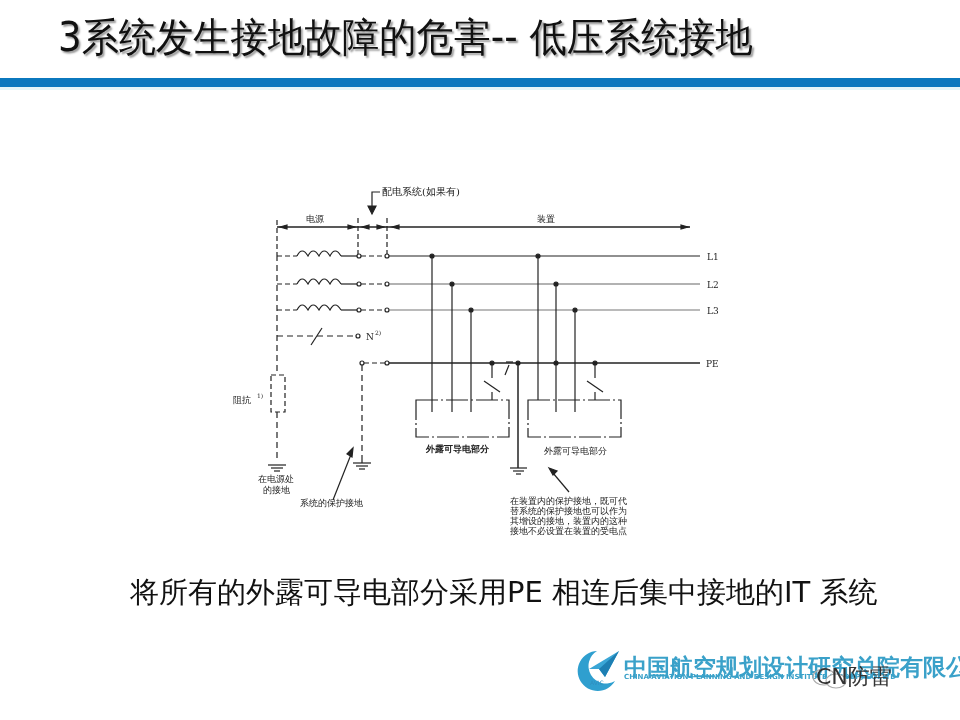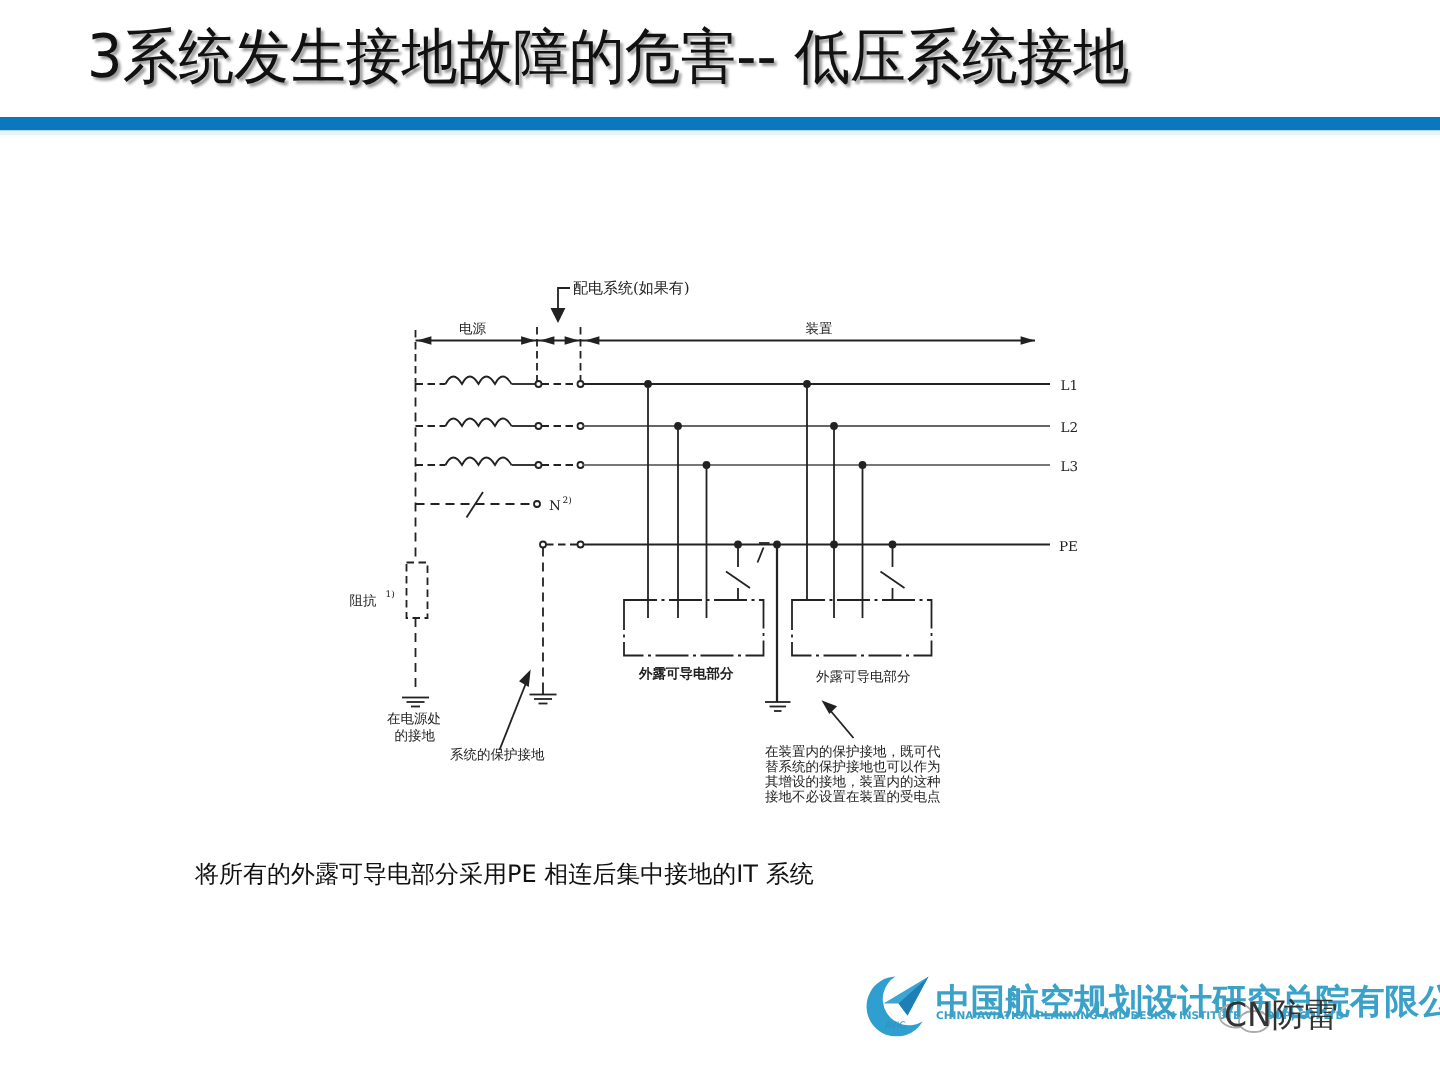--- a/index.html
+++ b/index.html
@@ -8,21 +8,21 @@
     position:absolute; left:58px; top:10px; font-size:40px; color:#111;
     font-family:"DejaVu Sans", sans-serif; letter-spacing:0px;
     text-shadow:2px 2px 2px #9a9a9a; white-space:nowrap;
     transform:scaleX(0.93); transform-origin:left top;
   }
   .bar { position:absolute; left:0; top:78px; width:960px; height:9px; background:#0b78be; }
   .bar-shadow { position:absolute; left:0; top:87px; width:960px; height:3px; background:#e4f5f8; }
   svg.diagram { position:absolute; left:0; top:0; }
   .dtext { font-family:"DejaVu Serif", serif; fill:#222; }
   .caption {
-    position:absolute; left:130px; top:573px; font-size:16px; color:#111;
+    position:absolute; left:130px; top:573px; font-size:29px; color:#111;
     font-family:"DejaVu Sans", sans-serif; white-space:nowrap;
   }
   .logo { position:absolute; left:575px; top:647px; width:48px; height:44px; }
   .company-cn { position:absolute; left:624px; top:652px; font-size:23px; font-weight:bold; color:#3aa1c9; white-space:nowrap; letter-spacing:0px; font-family:"DejaVu Sans", sans-serif; }
   .company-en { position:absolute; left:624px; top:673px; font-size:7px; color:#3aa1c9; white-space:nowrap; font-family:"DejaVu Sans", sans-serif; font-weight:bold; }
   .watermark { position:absolute; left:816px; top:662px; font-size:22px; color:#333; white-space:nowrap; font-family:"DejaVu Sans", sans-serif; }
   .wm-icon { position:absolute; left:812px; top:667px; }
 </style>
 </head>
 <body>

